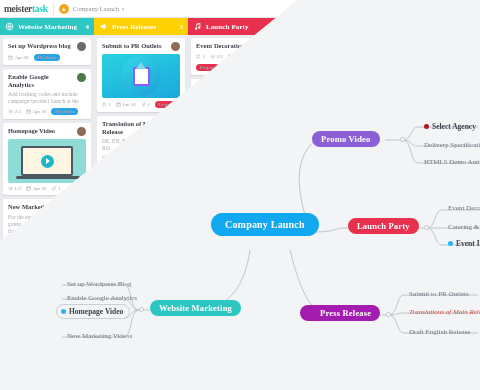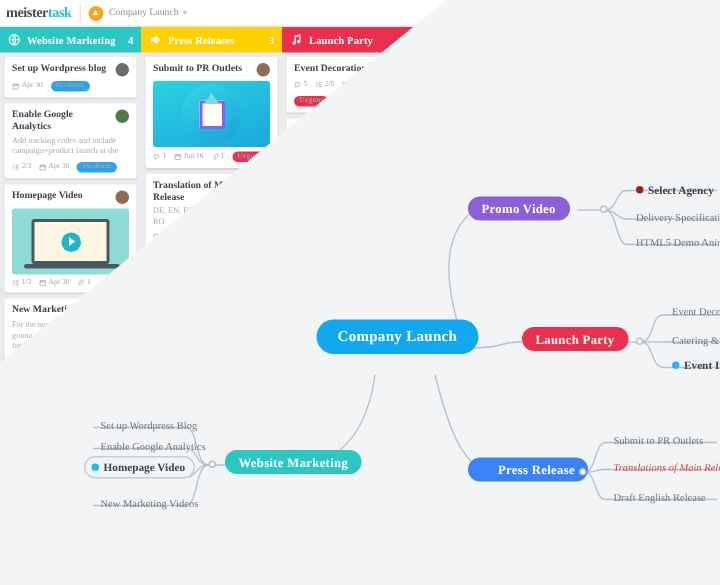--- a/index.html
+++ b/index.html
@@ -694,20 +694,20 @@
         </div>
         <div class="mm-node" style="left: 150px; top: 300px; background: rgb(44, 199, 194);">Website Marketing</div>
         <div class="mm-joint" style="left: 139px; top: 307px;"></div>
         <div class="mm-leaf" style="left: 63px; top: 278px;">Set up Wordpress Blog</div>
         <div class="mm-leaf" style="left: 63px; top: 292px;">Enable Google Analytics</div>
         <div class="mm-leaf hl" style="left: 56px; top: 304px;">
           <span class="dot" style="background:#29b6f6"></span>
           <span>Homepage Video</span>
         </div>
         <div class="mm-leaf" style="left: 63px; top: 330px;">New Marketing Videos</div>
-        <div class="mm-node" style="left: 312px; top: 305px; background: #3b82f6; color: rgb(255, 255, 255); padding-left: 20px;">Press Release</div>
+        <div class="mm-node" style="left: 300px; top: 305px; background: #a21caf; color: rgb(255, 255, 255); padding-left: 20px;">Press Release</div>
         <div class="mm-joint" style="left: 386px; top: 312px;"></div>
         <div class="mm-leaf" style="left: 405px; top: 288px;">Submit to PR Outlets</div>
         <div class="mm-leaf red" style="left: 405px; top: 306px;">Translations of Main Release</div>
         <div class="mm-leaf" style="left: 405px; top: 326px;">Draft English Release</div>
       </div>
   </div>
 </div>
 
 </body></html>

